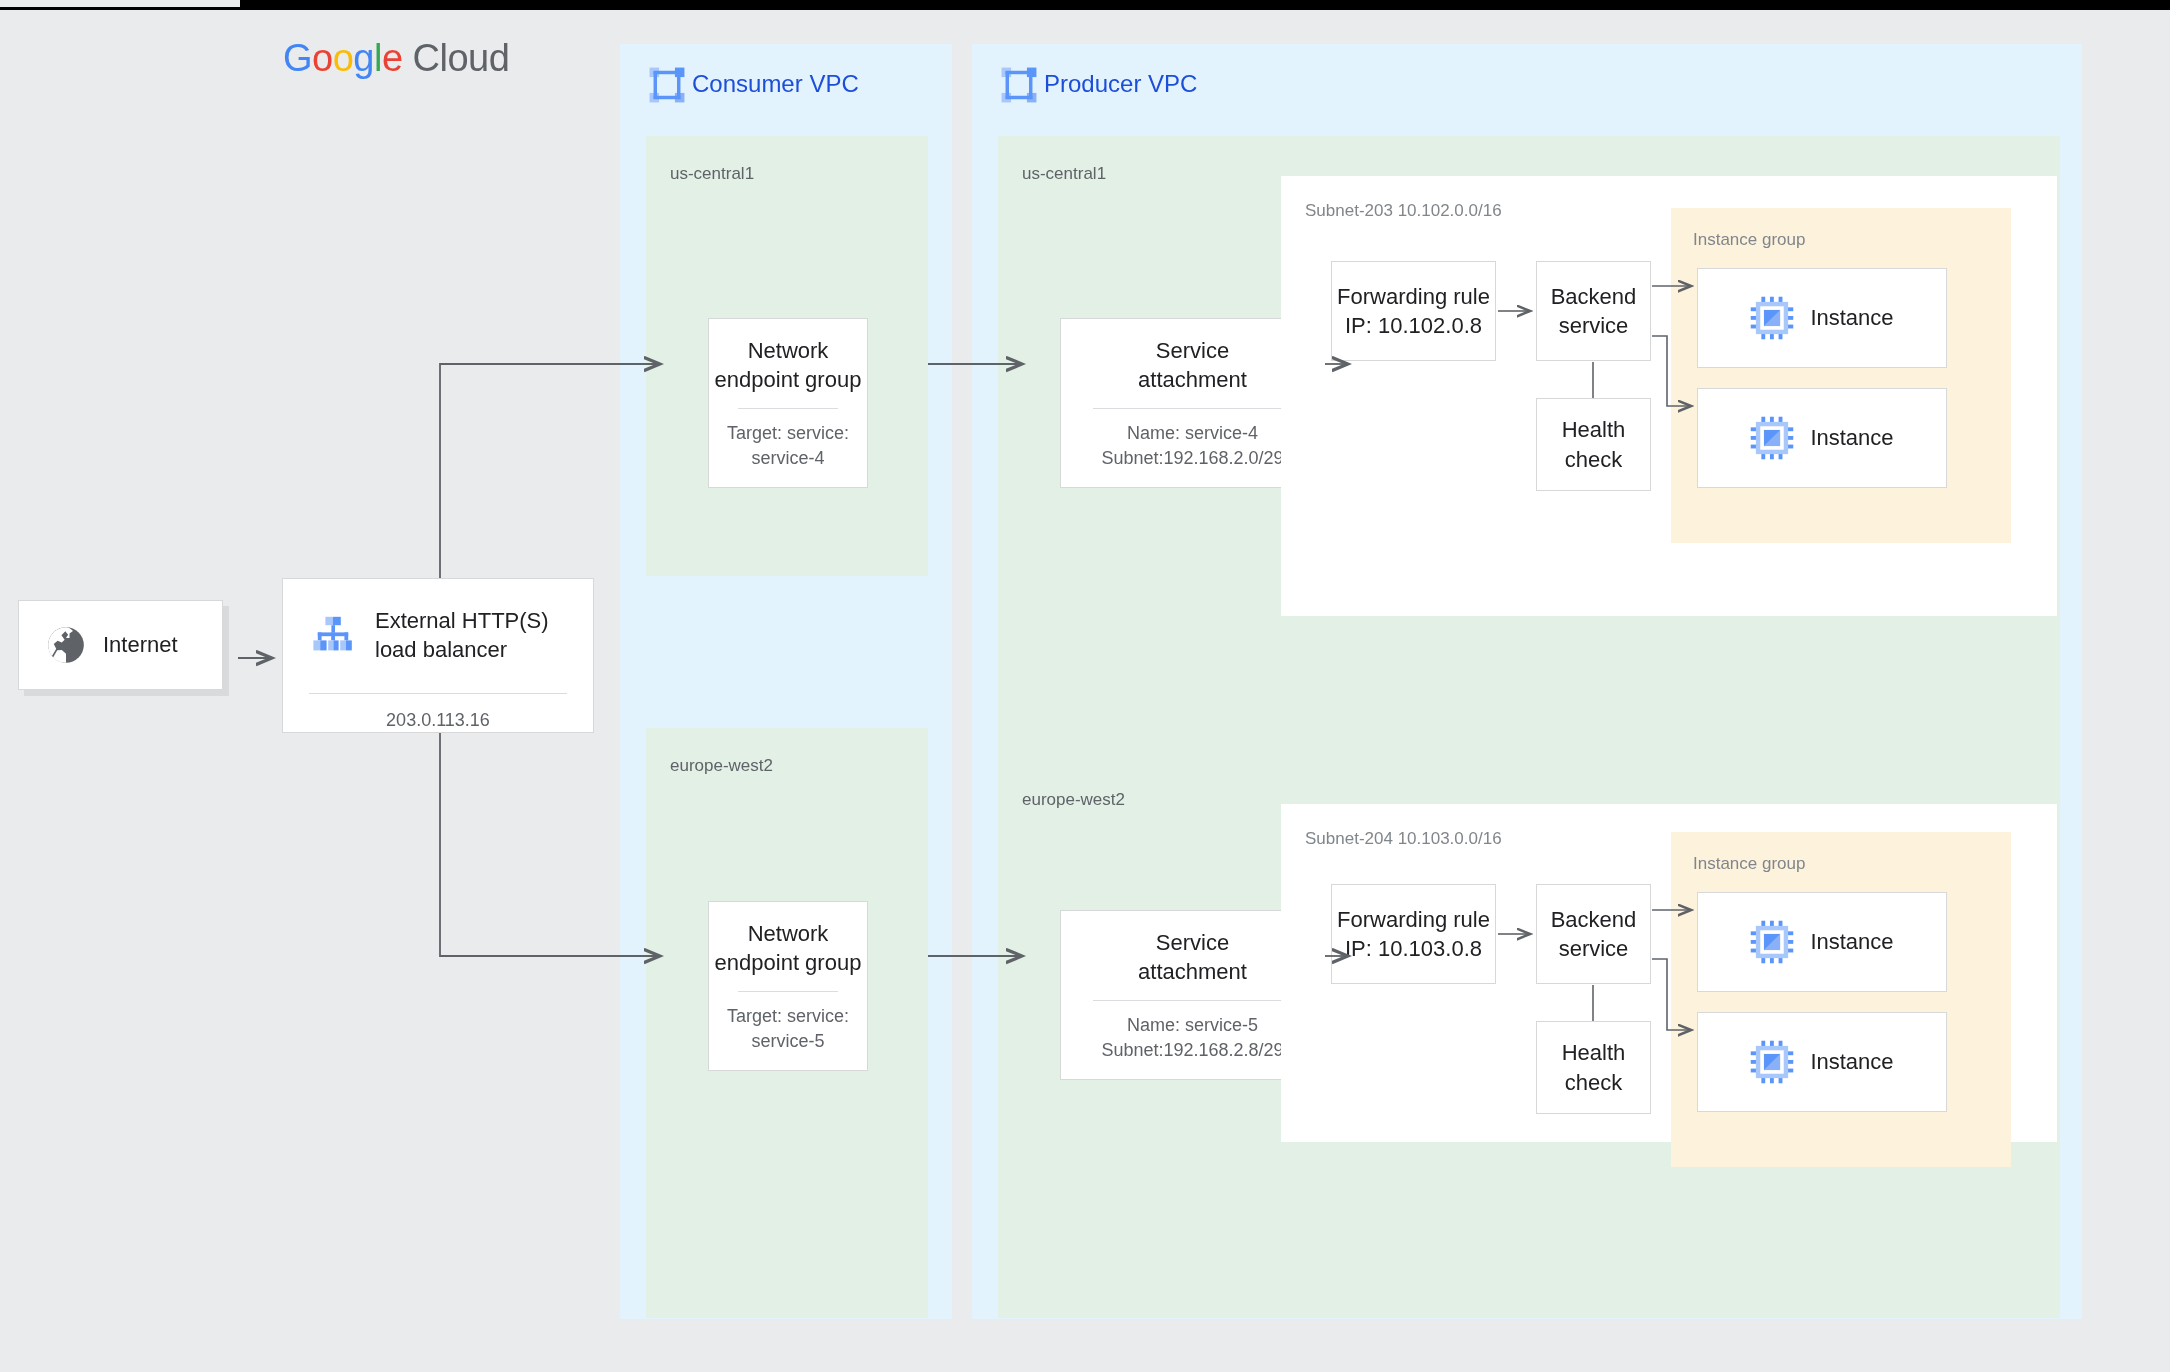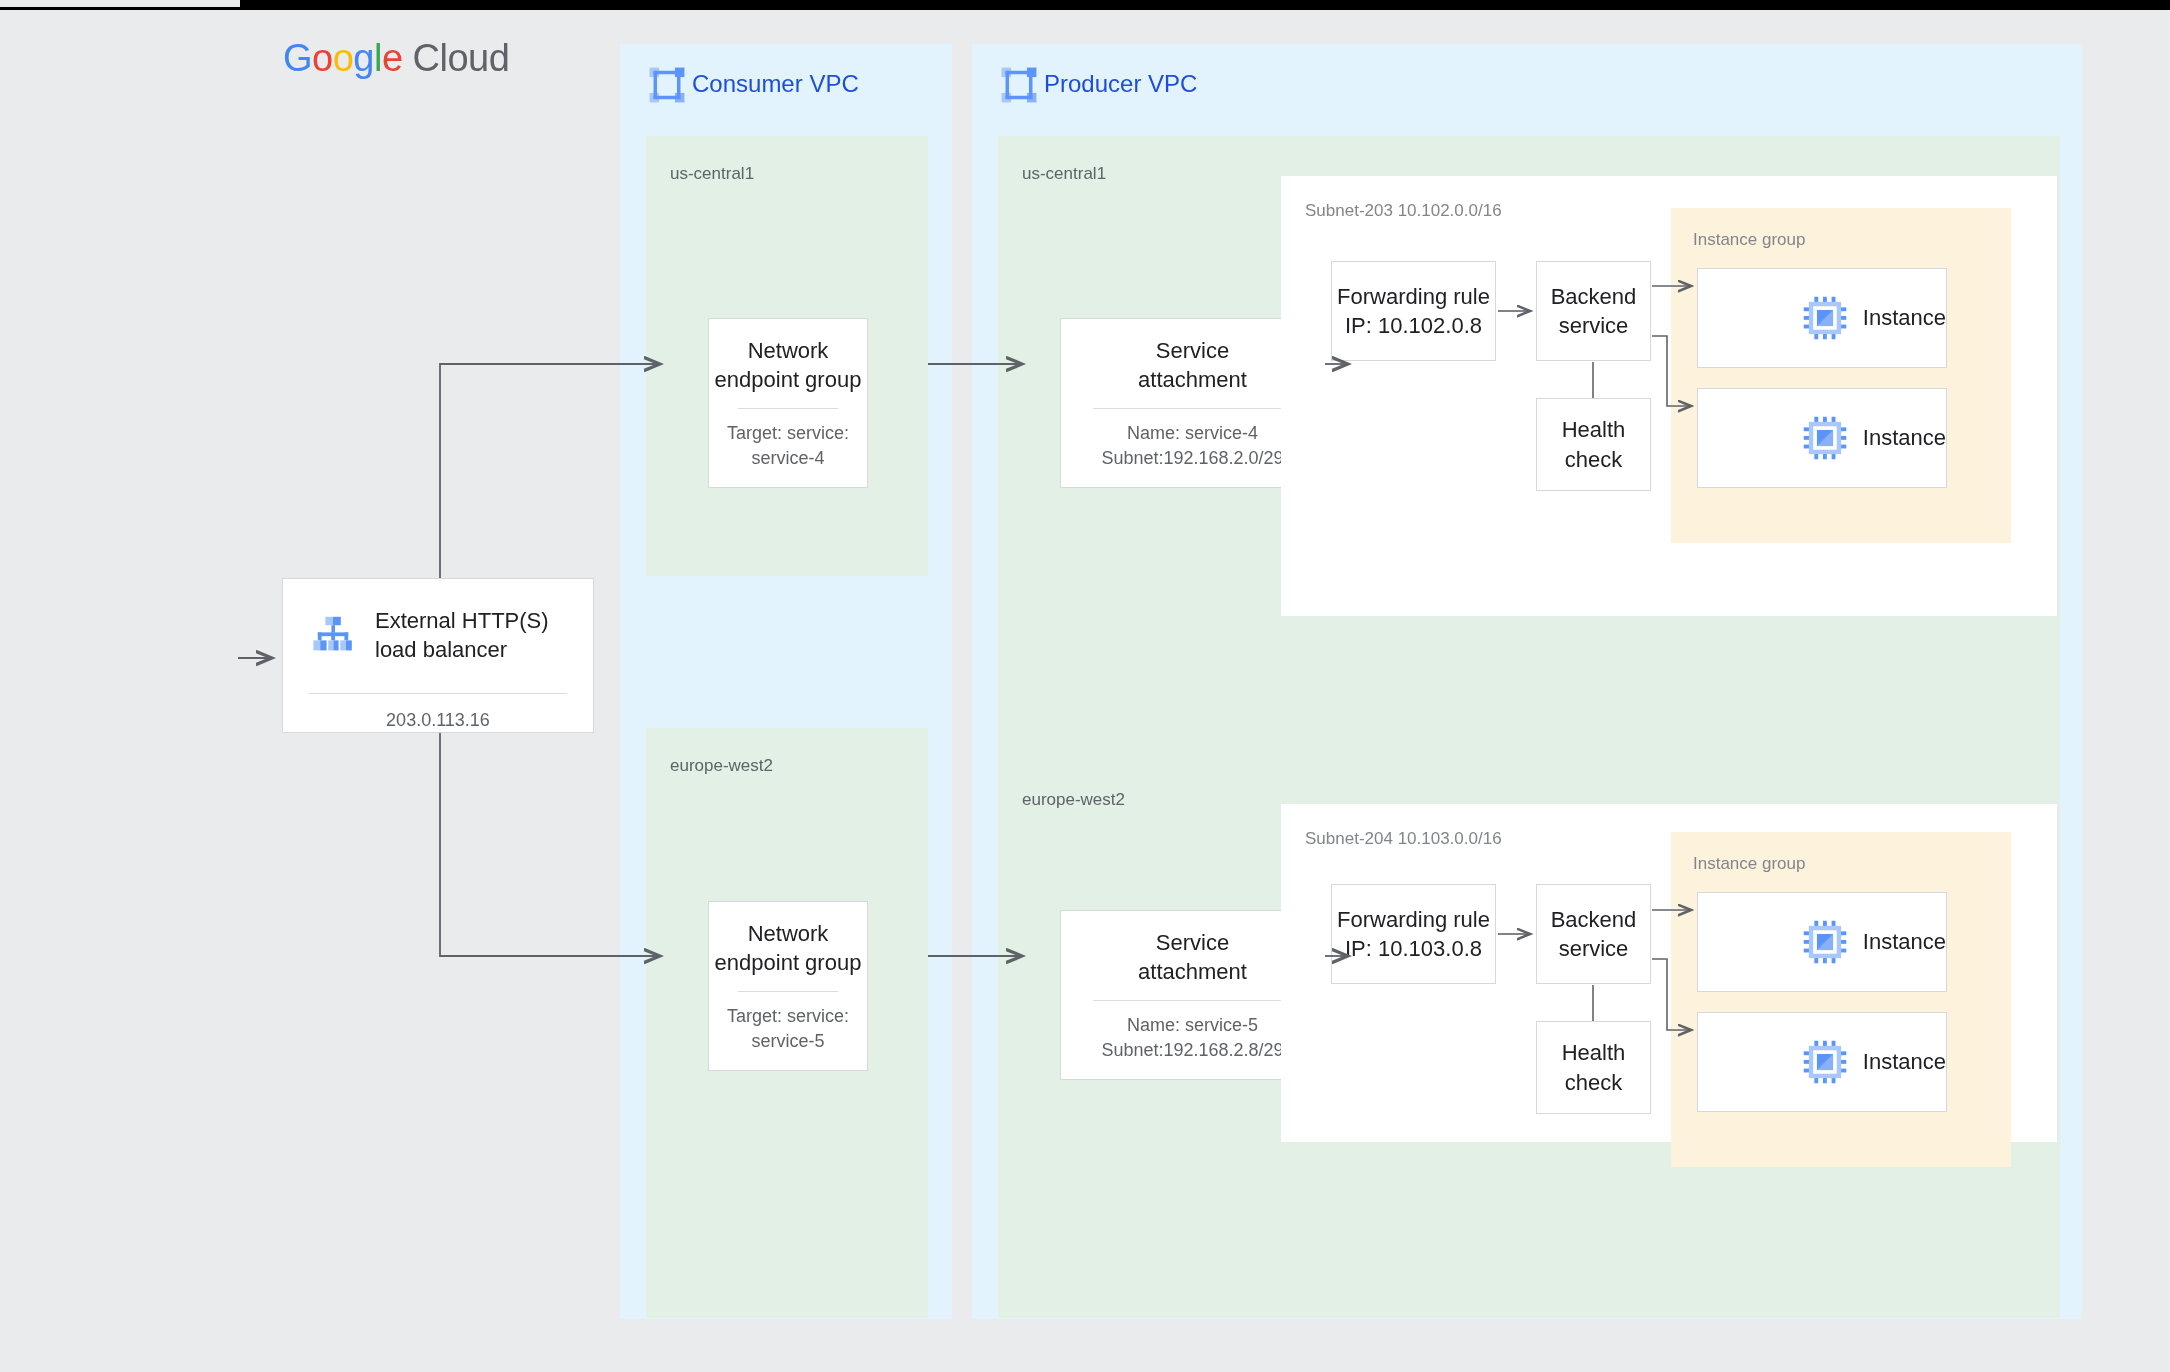--- a/index.html
+++ b/index.html
@@ -45,21 +45,21 @@
 
   
   .card{background:#ffffff;border:1px solid #d6d8da;box-sizing:border-box;
         display:flex;flex-direction:column;align-items:center;justify-content:center;}
   .card-title{font-size:22px;color:#202124;text-align:center;line-height:1.32;white-space:pre-line;}
   .card-sub{font-size:18px;color:#5f6368;text-align:center;line-height:1.36;white-space:pre-line;}
   .card-rule{height:1px;background:#dadce0;}
 
   
   .rowcard{background:#ffffff;border:1px solid #d6d8da;box-sizing:border-box;}
-  .rowcard-inner{display:flex;align-items:center;justify-content:flex-end;height:100%;}
+  .rowcard-inner{display:flex;align-items:center;justify-content:center;height:100%;}
   .rowlabel{font-size:22px;color:#202124;line-height:1.3;white-space:pre-line;}
 
   .shadow{box-shadow:6px 6px 0 0 rgba(0,0,0,0.07);}
 
   svg{display:block;overflow:visible;}
   .conn{position:absolute;left:0;top:0;width:2170px;height:1372px;pointer-events:none;}
 </style>
 </head>
 <body>
 
@@ -328,20 +328,32 @@
         <svg class="abs" style="left:0;top:0;width:776px;height:338px;">
           <line x1="217" y1="130" x2="249" y2="130" stroke="#5f6368" stroke-width="1.6" marker-end="url(#ar)"></line>
           <line x1="312" y1="181" x2="312" y2="217" stroke="#5f6368" stroke-width="1.6"></line>
           <line x1="371" y1="106" x2="410" y2="106" stroke="#5f6368" stroke-width="1.6" marker-end="url(#ar)"></line>
           <polyline points="371,155 386,155 386,226 410,226" fill="none" stroke="#5f6368" stroke-width="1.6" marker-end="url(#ar)"></polyline>
         </svg>
       </div>
     </div>
   </div>
 
+  <div class="abs rowcard shadow" style="left:18px;top:600px;width:205px;height:90px;">
+    <div class="rowcard-inner" style="justify-content:flex-start;padding-left:26px;">
+      <div style="position:relative;width:42px;height:42px;margin-right:16px;">
+        <svg width="42" height="42" viewBox="0 0 24 24">
+          <circle cx="12" cy="12" r="10.2" fill="#5f6368"></circle>
+          <path d="M12 1.8 C6.4 1.8 1.8 6.4 1.8 12 C1.8 14.4 2.6 16.6 4 18.3 L6.4 14.1 L5.0 11.4 L7.2 9.6 L9.6 10.6 L11.2 9.0 L9.4 6.4 L11.6 4.2 L13.2 6.1 L12.0 8.0 L14.0 8.0 L14.0 5.4 L16.0 4.0 C14.8 2.6 13.5 1.8 12 1.8 Z" fill="#ffffff"></path>
+          <path d="M4.6 19.1 C6.4 21.0 9.0 22.2 12 22.2 L12 17.0 L9.6 14.8 L7.0 15.0 Z" fill="#ffffff"></path>
+        </svg>
+      </div>
+      <div class="rowlabel">Internet</div>
+    </div>
+  </div>
 
   <div class="abs card" style="left:282px;top:578px;width:312px;height:155px;align-items:stretch;justify-content:space-between;">
     <div style="display:flex;align-items:center;margin:28px 0 0 26px;">
       <div style="position:relative;width:48px;height:48px;margin-right:18px;flex:none;">
         <svg width="48" height="48" viewBox="0 0 24 24">
           <rect x="8.2" y="2.4" width="3.7" height="4.2" fill="#a8c7fa"></rect>
           <rect x="11.9" y="2.4" width="4.0" height="4.2" fill="#5b95f9"></rect>
           <rect x="11.2" y="6.6" width="1.8" height="3.6" fill="#5b95f9"></rect>
           <rect x="4.4" y="10.2" width="15.2" height="1.9" fill="#5b95f9"></rect>
           <rect x="4.4" y="10.2" width="1.9" height="4.0" fill="#5b95f9"></rect>

